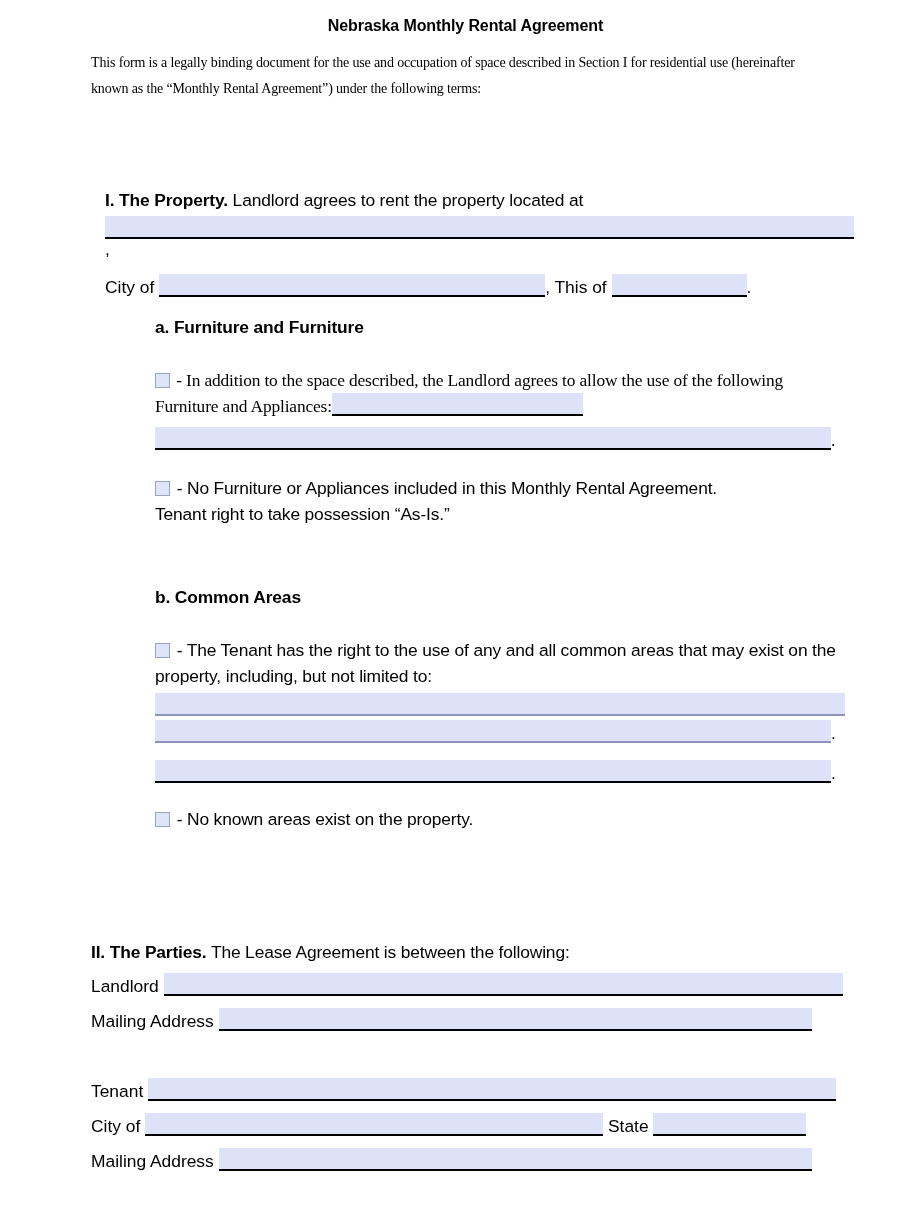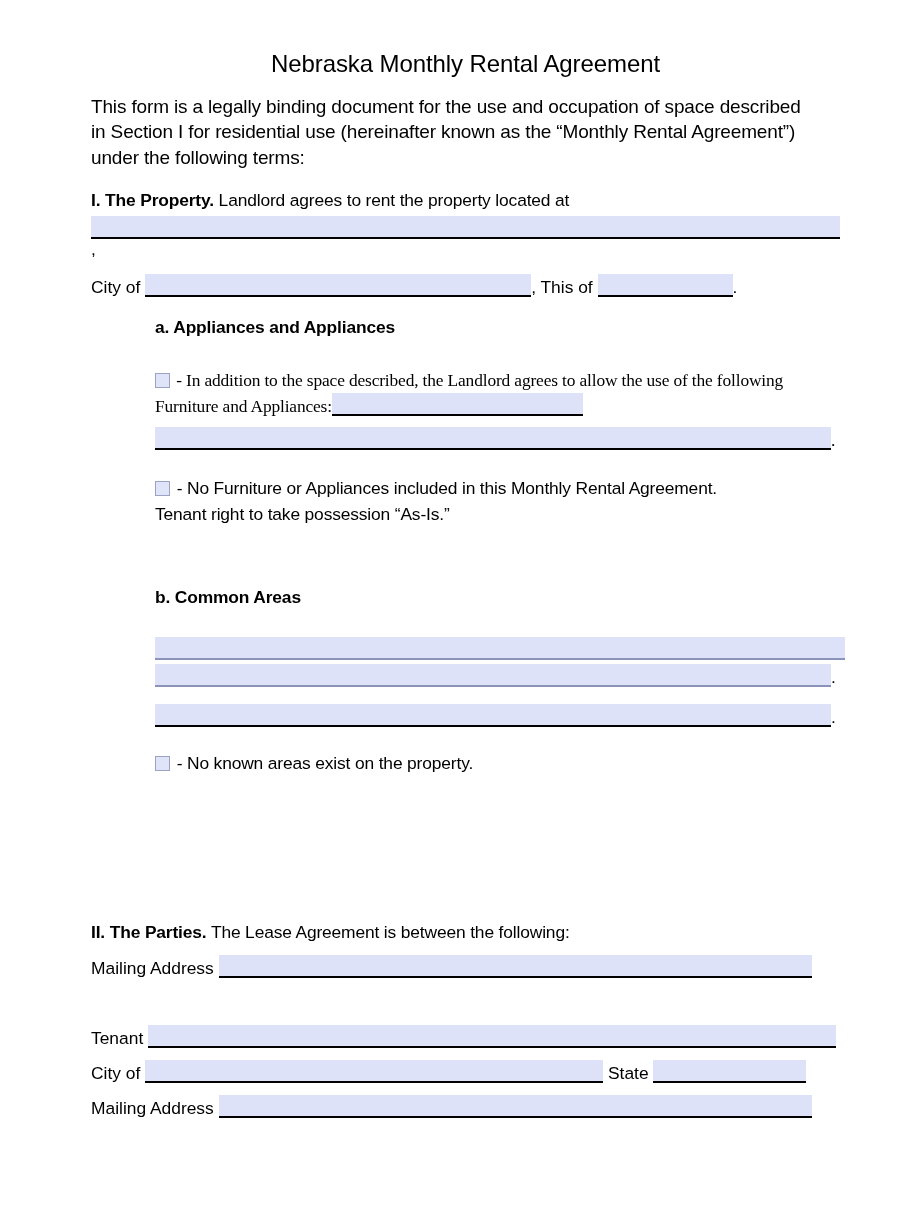--- a/index.html
+++ b/index.html
@@ -19,35 +19,36 @@
     width: 918px;
     height: 1228px;
     background: #ffffff;
     box-sizing: border-box;
     padding: 0 78px 0 91px;
   }
 
   
   .doc-title {
     text-align: center;
-    font-size: 24px;
-    font-weight: normal;
+    font-size: 16px;
+    font-weight: bold;
     letter-spacing: -0.1px;
-    padding-top: 50px;
+    padding-top: 16px;
     margin: 0 0 0 0;
     line-height: 1.2;
   }
 
   
   .intro {
-    font-size: 19px;
+    font-size: 14px;
     line-height: 25.5px;
     margin: 15px 0 0 0;
     letter-spacing: -0.15px;
     width: 713px;
+    font-family: Liberation Serif, serif;
   }
   .section-head {
     font-size: 17.4px;
     line-height: 24px;
     margin: 0;
     letter-spacing: -0.15px;
   }
   .section-head b { font-weight: bold; }
 
   .subhead {
@@ -94,42 +95,42 @@
 </style>
 </head>
 <body>
 
 <div class="page">
 
   <h1 class="doc-title">Nebraska Monthly Rental Agreement</h1>
 
   <p class="intro">This form is a legally binding document for the use and occupation of space described in Section I for residential use (hereinafter known as the “Monthly Rental Agreement”) under the following terms:</p>
 
-  <div class="abs" style="left:91px; top:188px; width:749px;">
+  <div class="abs" style="left:105px; top:188px; width:749px;">
 
     <p class="section-head">
       <b><span>I.</span>
       <span>The Property.</span></b>
       <span>Landlord agrees to rent the property located at</span>
     </p>
 
     <div style="margin-top:4px;">
       <span class="fill" style="width:749px;"></span><span style="font-size:17.4px;">,</span>
     </div>
 
     <div style="margin-top:14px; font-size:17.4px; white-space:nowrap;">
       <span>City of</span>
       <span class="fill" style="width:386px;"></span><span>, This of</span>
       <span class="fill" style="width:135px;"></span><span>.</span>
     </div>
   </div>
 
   <div class="abs" style="left:155px; top:315px; width:685px;">
 
-    <p class="subhead">a. Appliances and Appliances</p>
+    <p class="subhead">a. Furniture and Furniture</p>
 
     <div style="margin-top:28px;font-family:Liberation Serif, serif;">
       <p class="para">
         <span class="cbox"></span>
         <span>- In addition to the space described, the Landlord agrees to allow the use of the following Furniture and Appliances:</span><span class="fill" style="width:251px;"></span>
       </p>
       <div style="margin-top:8px;">
         <span class="fill" style="width:676px;"></span><span style="font-size:17.4px;">.</span>
       </div>
     </div>
@@ -140,20 +141,24 @@
         <span>- No Furniture or Appliances included in this Monthly Rental Agreement. Tenant right to take possession “As-Is.”</span>
       </p>
     </div>
   </div>
 
   <div class="abs" style="left:155px; top:585px; width:690px;">
 
     <p class="subhead">b. Common Areas</p>
 
     <div style="margin-top:28px;">
+      <p class="para" style="width:690px;">
+        <span class="cbox"></span>
+        <span>- The Tenant has the right to the use of any and all common areas that may exist on the property, including, but not limited to:</span>
+      </p>
       <div style="margin-top:4px;">
         <span class="fill soft" style="width:690px;"></span>
       </div>
       <div style="margin-top:4px;">
         <span class="fill soft" style="width:676px;"></span><span style="font-size:17.4px;">.</span>
       </div>
     </div>
 
     <div style="margin-top:16px;">
       <div style="margin-top:8px;">
@@ -162,28 +167,32 @@
     </div>
 
     <div style="margin-top:22px;">
       <p class="para">
         <span class="cbox"></span>
         <span>- No known areas exist on the property.</span>
       </p>
     </div>
   </div>
 
-  <div class="abs" style="left:91px; top:920px; width:757px;">
+  <div class="abs" style="left:91px; top:940px; width:757px;">
 
     <p class="section-head">
       <b><span>II.</span>
       <span>The Parties.</span></b>
       <span>The Lease Agreement is between the following:</span>
     </p>
 
+    <div style="margin-top:9px; font-size:17.4px; white-space:nowrap;">
+      <span>Landlord</span>
+      <span class="fill" style="width:679px;"></span>
+    </div>
 
     <div style="margin-top:11px; font-size:17.4px; white-space:nowrap;">
       <span>Mailing Address</span>
       <span class="fill" style="width:593px;"></span>
     </div>
 
     <div style="margin-top:46px; font-size:17.4px; white-space:nowrap;">
       <span>Tenant</span>
       <span class="fill" style="width:688px;"></span>
     </div>

